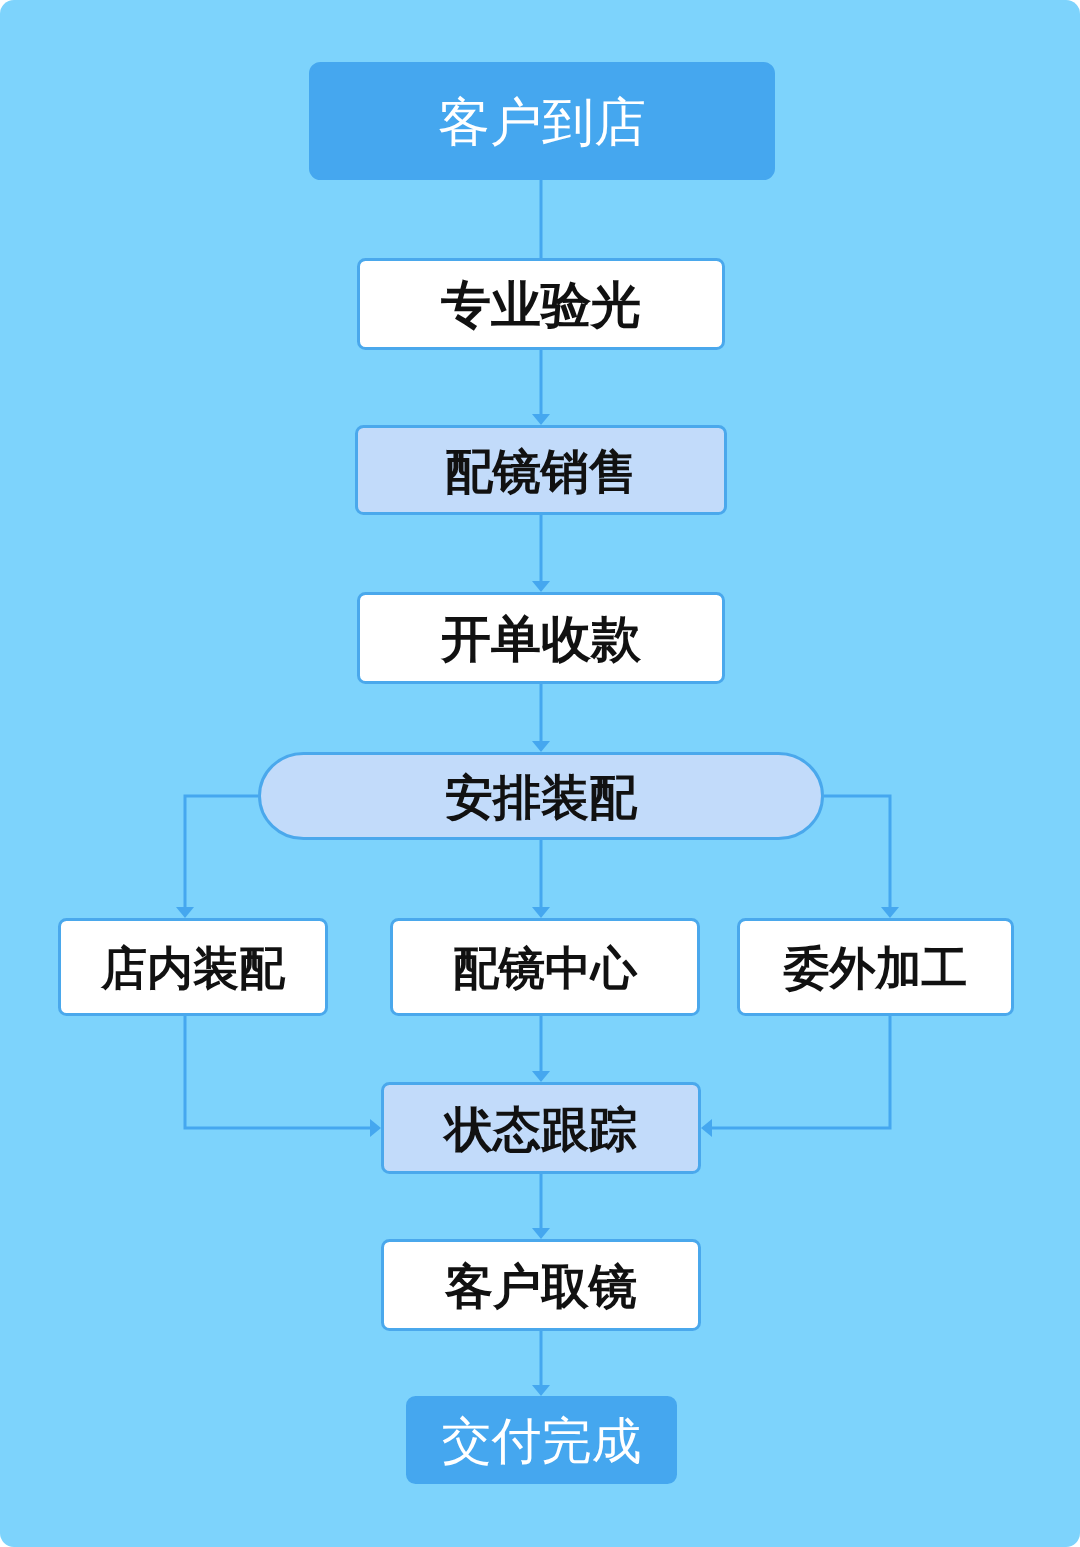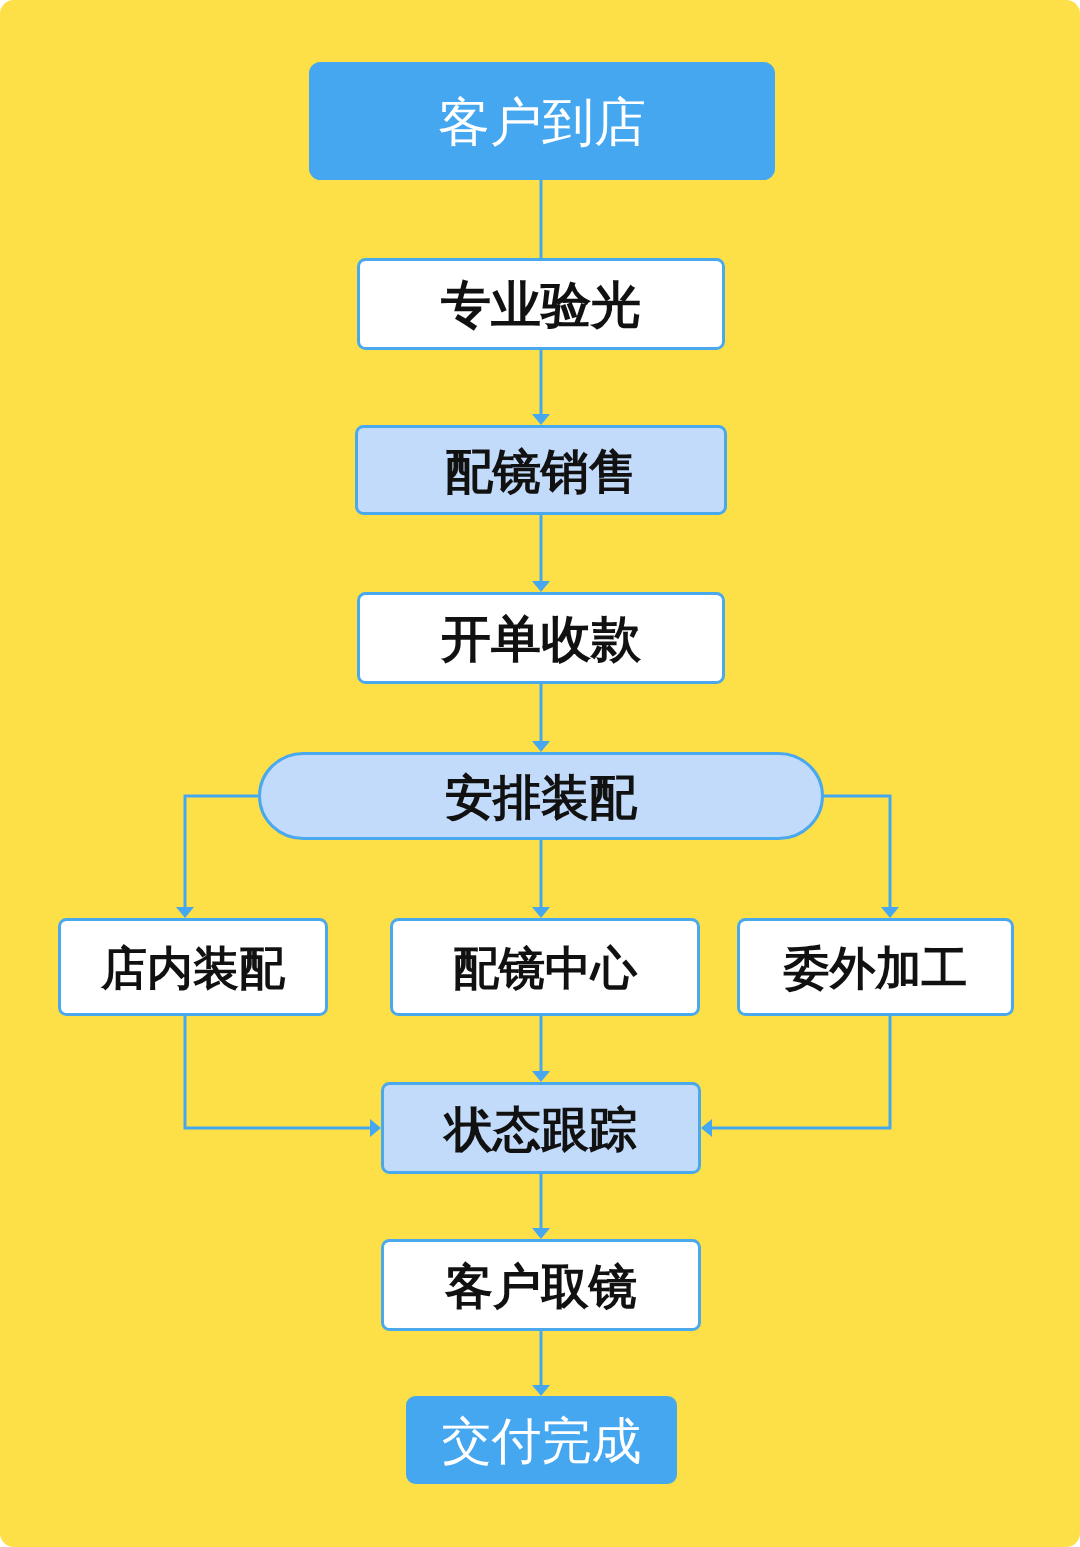--- a/index.html
+++ b/index.html
@@ -4,21 +4,21 @@
 <style>
   html, body {
     margin: 0;
     padding: 0;
     background: #ffffff;
   }
   #page {
     position: relative;
     width: 1080px;
     height: 1547px;
-    background: #fde047;
+    background: #7dd3fc;
     border-radius: 14px;
     overflow: hidden;
     font-family: "DejaVu Sans", "Liberation Sans", sans-serif;
   }
   #flow {
     position: absolute;
     left: 0;
     top: 0;
     width: 1080px;
     height: 1547px;

